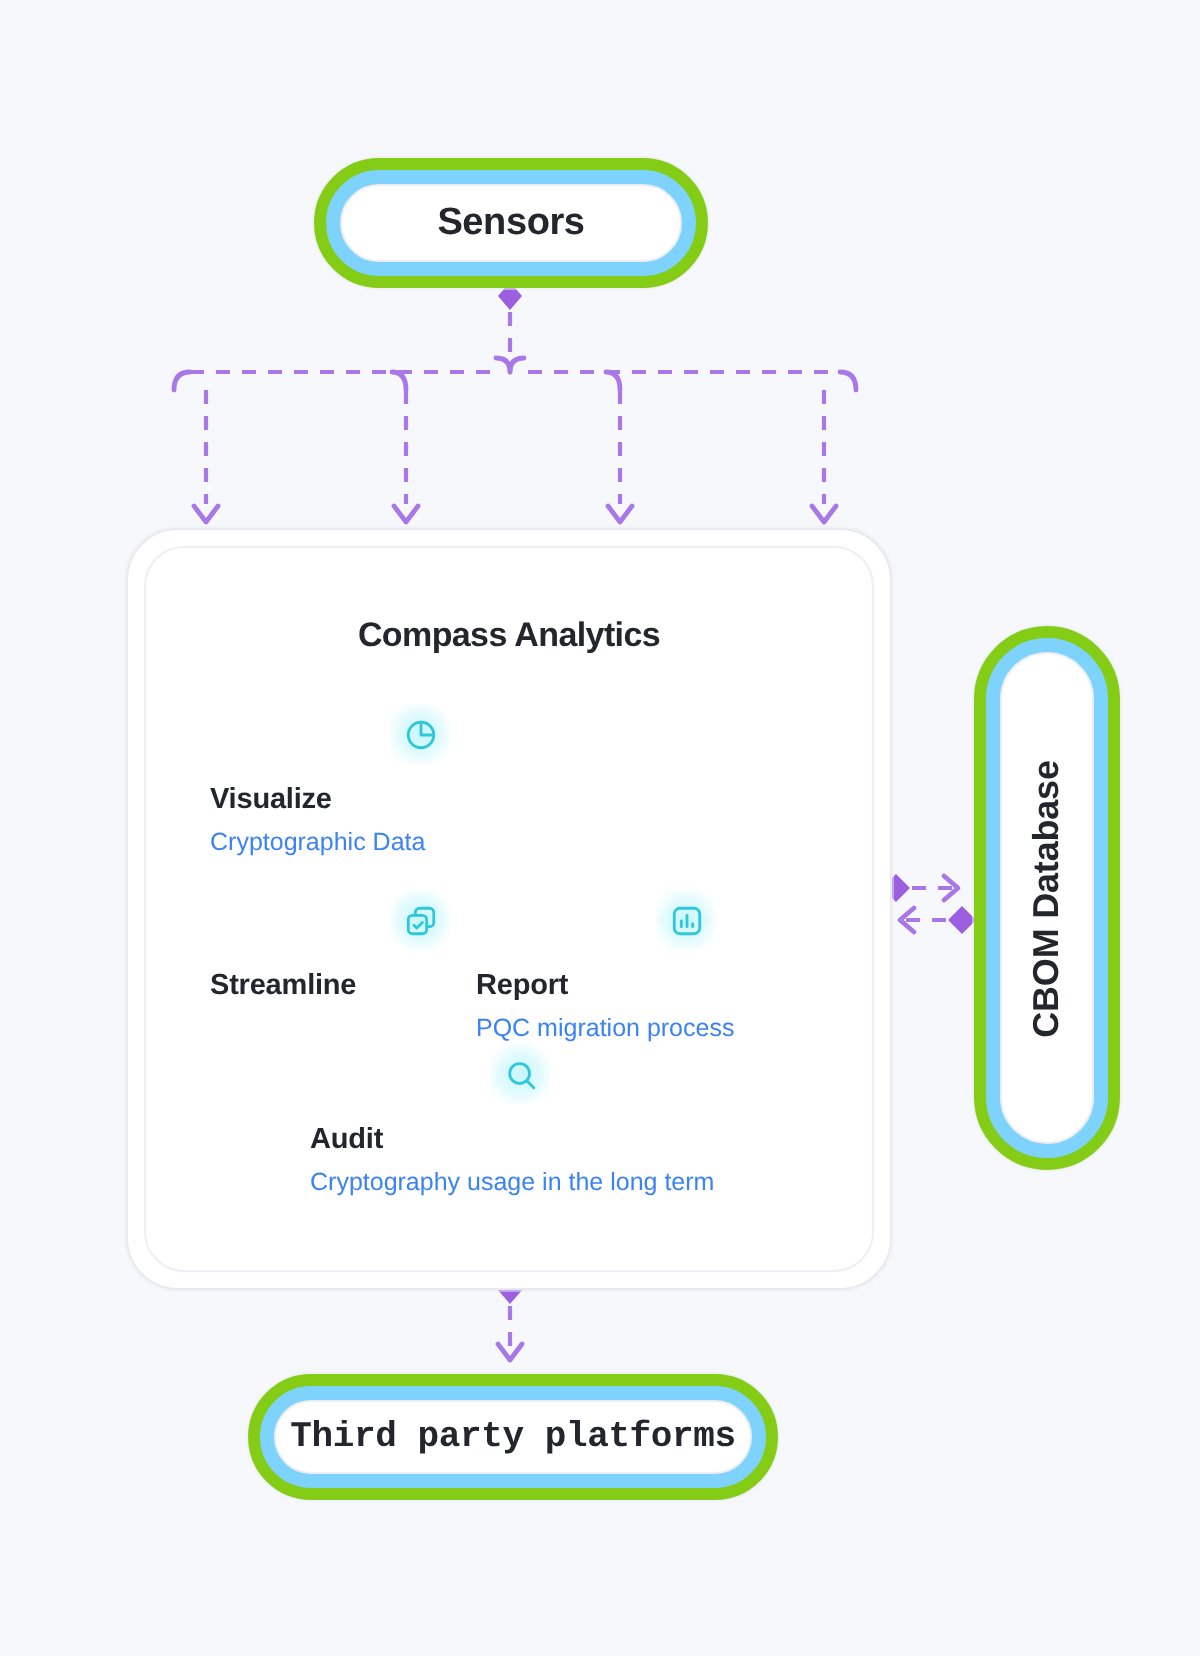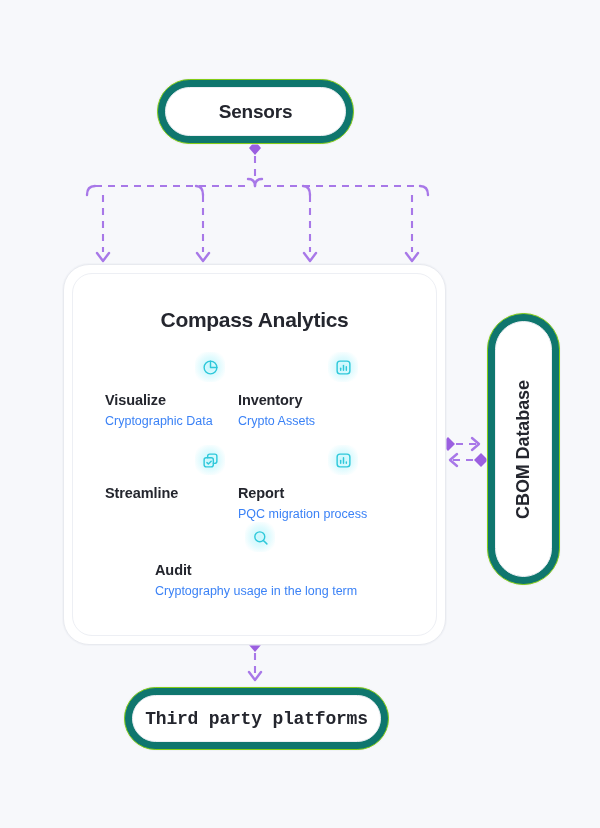--- a/index.html
+++ b/index.html
@@ -13,22 +13,22 @@
   #stage {
     position: relative;
     width: 600px;
     height: 828px;
     background: #f7f8fb;
   }
 
   
   .pill-outer {
     position: absolute;
-    background: #0f766e;
-    border: 1px solid #84cc16;
+    background: #7dd3fc;
+    border: 6px solid #84cc16;
     border-radius: 999px;
     box-shadow: 0 0 0 1px rgba(235,237,242,0.55);
   }
   .pill-inner {
     position: absolute;
     left: 7px; right: 7px; top: 7px; bottom: 7px;
     background: #ffffff;
     border: 1px solid #eceef3;
     border-radius: 999px;
     display: flex;
@@ -79,21 +79,21 @@
     left: 8px; right: 8px; top: 8px; bottom: 8px;
     background: #ffffff;
     border: 1px solid #edeff4;
     border-radius: 20px;
     overflow: hidden;
   }
   #analytics-title {
     position: absolute;
     left: 0; right: 0; top: 34px;
     text-align: center;
-    font-size: 21px;
+    font-size: 17px;
     font-weight: 700;
     color: #24262e;
     letter-spacing: -0.3px;
   }
 
   
   .feature {
     position: absolute;
     text-align: left;
   }
@@ -217,33 +217,20 @@
           <span class="glow"></span>
           <svg width="17" height="17" viewBox="0 0 24 24" fill="none" stroke="#2ec8da" stroke-width="2" stroke-linecap="round" stroke-linejoin="round">
             <circle cx="12" cy="12" r="9"></circle>
             <path d="M12 3 L12 12 L21 12"></path>
           </svg>
         </div>
         <div class="feature-title">Visualize</div>
         <div class="feature-sub">Cryptographic Data</div>
       </div>
 
-      <div class="feature" id="feat-inventory">
-        <div class="feature-icon-wrap">
-          <span class="glow"></span>
-          <svg width="17" height="17" viewBox="0 0 24 24" fill="none" stroke="#2ec8da" stroke-width="2" stroke-linecap="round" stroke-linejoin="round">
-            <rect x="3" y="3" width="18" height="18" rx="4"></rect>
-            <path d="M8 16 L8 13"></path>
-            <path d="M12 16 L12 9"></path>
-            <path d="M16 16 L16 11"></path>
-          </svg>
-        </div>
-        <div class="feature-title">Inventory</div>
-        <div class="feature-sub">Crypto Assets</div>
-      </div>
 
       <div class="feature" id="feat-streamline">
         <div class="feature-icon-wrap">
           <span class="glow"></span>
           <svg width="17" height="17" viewBox="0 0 24 24" fill="none" stroke="#2ec8da" stroke-width="2" stroke-linecap="round" stroke-linejoin="round">
             <rect x="3" y="8" width="13" height="13" rx="3"></rect>
             <path d="M8 8 L8 6 a3 3 0 0 1 3 -3 h7 a3 3 0 0 1 3 3 v7 a3 3 0 0 1 -3 3 h-2"></path>
             <path d="M7 15 l2 2 l4 -4"></path>
           </svg>
         </div>

